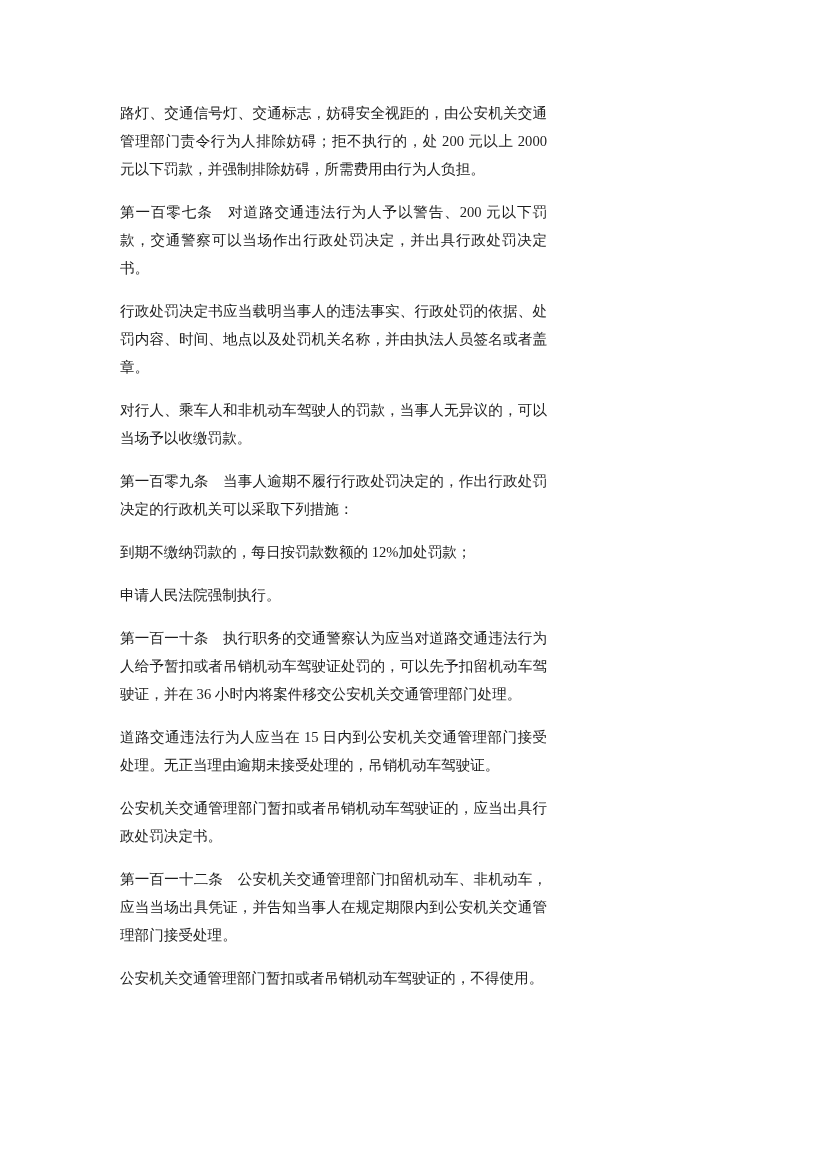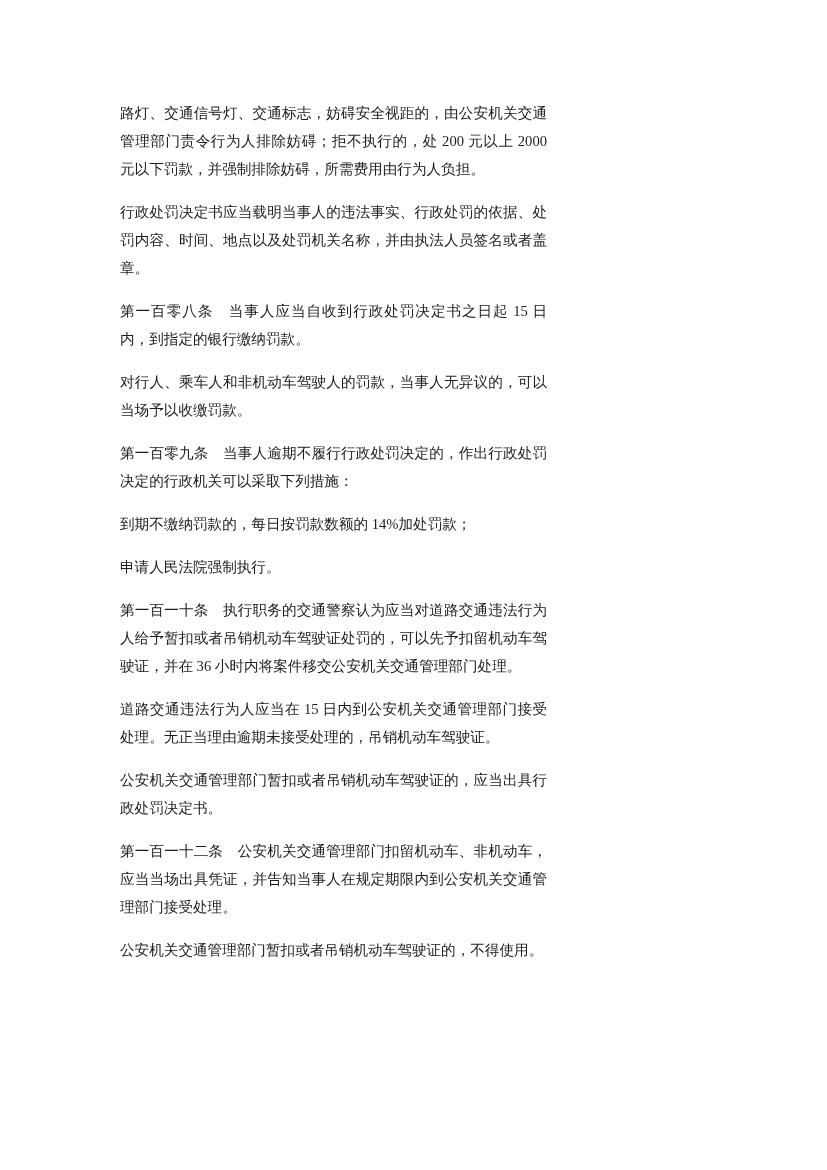--- a/index.html
+++ b/index.html
@@ -27,24 +27,24 @@
   .para {
     margin: 0 0 15px 0;
     word-break: break-all;
   }
 </style>
 </head>
 <body>
 
 <div class="page">
   <p class="para">路灯、交通信号灯、交通标志，妨碍安全视距的，由公安机关交通管理部门责令行为人排除妨碍；拒不执行的，处 200 元以上 2000 元以下罚款，并强制排除妨碍，所需费用由行为人负担。</p>
+  <p class="para">第一百零七条　对道路交通违法行为人予以警告、200 元以下罚款，交通警察可以当场作出行政处罚决定，并出具行政处罚决定书。</p>
   <p class="para">行政处罚决定书应当载明当事人的违法事实、行政处罚的依据、处罚内容、时间、地点以及处罚机关名称，并由执法人员签名或者盖章。</p>
-  <p class="para">第一百零八条　当事人应当自收到行政处罚决定书之日起 15 日内，到指定的银行缴纳罚款。</p>
   <p class="para">对行人、乘车人和非机动车驾驶人的罚款，当事人无异议的，可以当场予以收缴罚款。</p>
   <p class="para">第一百零九条　当事人逾期不履行行政处罚决定的，作出行政处罚决定的行政机关可以采取下列措施：</p>
-  <p class="para">到期不缴纳罚款的，每日按罚款数额的 14%加处罚款；</p>
+  <p class="para">到期不缴纳罚款的，每日按罚款数额的 12%加处罚款；</p>
   <p class="para">申请人民法院强制执行。</p>
   <p class="para">第一百一十条　执行职务的交通警察认为应当对道路交通违法行为人给予暂扣或者吊销机动车驾驶证处罚的，可以先予扣留机动车驾驶证，并在 36 小时内将案件移交公安机关交通管理部门处理。</p>
   <p class="para">道路交通违法行为人应当在 15 日内到公安机关交通管理部门接受处理。无正当理由逾期未接受处理的，吊销机动车驾驶证。</p>
   <p class="para">公安机关交通管理部门暂扣或者吊销机动车驾驶证的，应当出具行政处罚决定书。</p>
   <p class="para">第一百一十二条　公安机关交通管理部门扣留机动车、非机动车，应当当场出具凭证，并告知当事人在规定期限内到公安机关交通管理部门接受处理。</p>
   <p class="para">公安机关交通管理部门暂扣或者吊销机动车驾驶证的，不得使用。</p>
 </div>
 
 </body></html>

